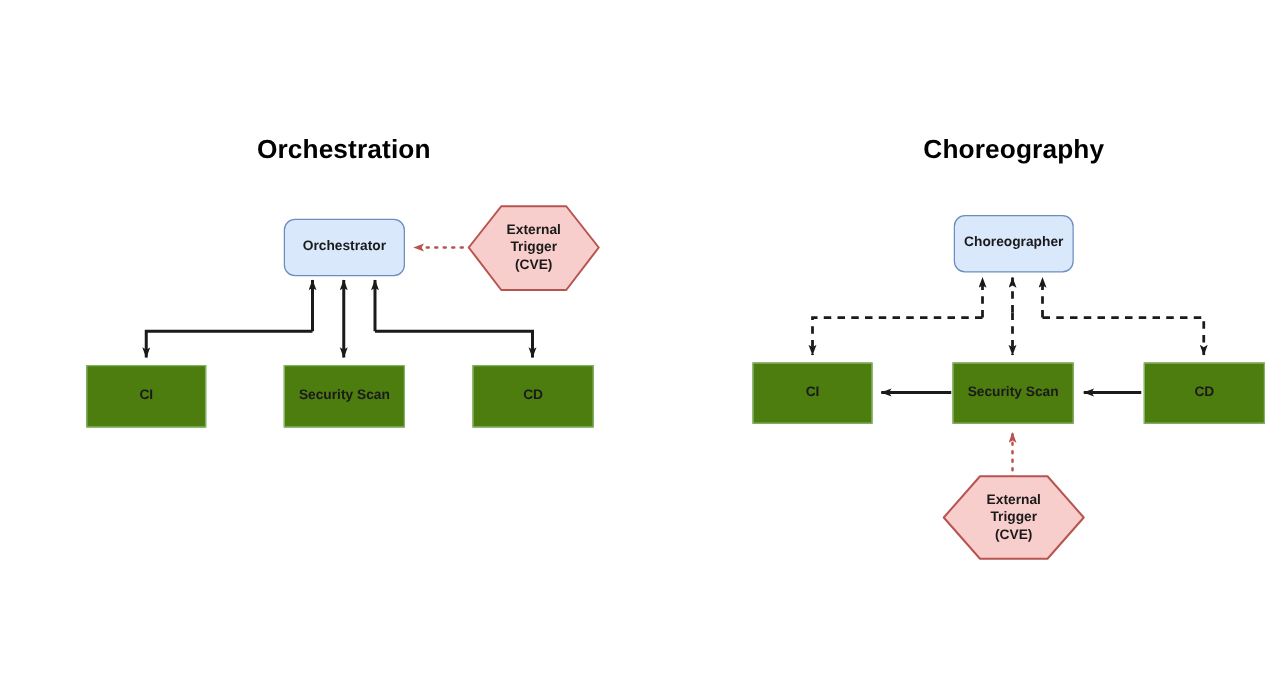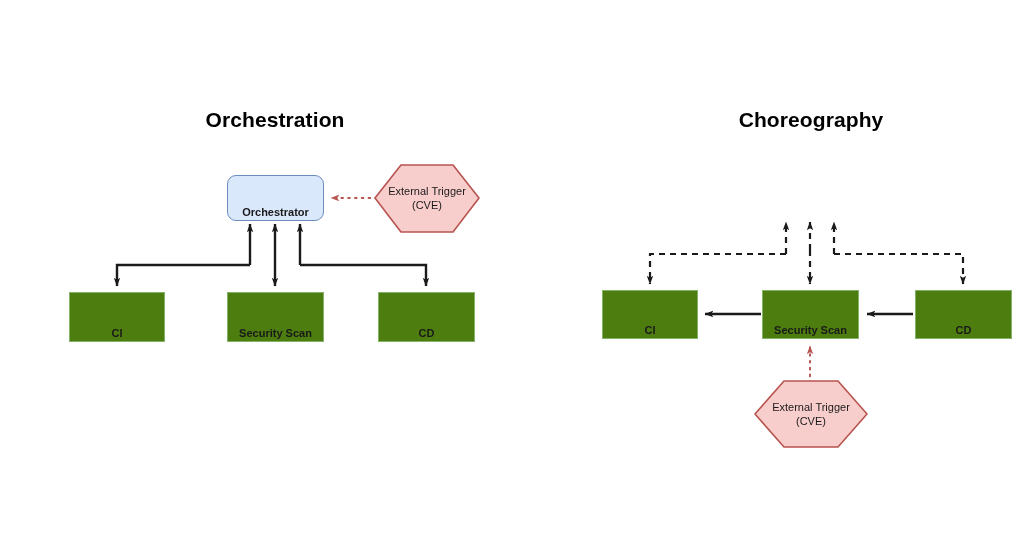--- a/index.html
+++ b/index.html
@@ -35,21 +35,21 @@
     font-weight: bold;
     color: #000000;
     letter-spacing: 0.1px;
     white-space: nowrap;
     text-align: center;
   }
   .node {
     position: absolute;
     box-sizing: border-box;
     display: flex;
-    align-items: flex-end;
+    align-items: center;
     justify-content: center;
     text-align: center;
     font-size: 11px;
     font-weight: bold;
     color: #1a1a1a;
     line-height: 1.25;
   }
   .node-process {
     background: #dae8fc;
     border: 1.3px solid #6c8ebf;
@@ -59,21 +59,21 @@
     background: #4d7c0f;
     border: 1.3px solid #82b366;
   }
   .node-hex-label {
     position: absolute;
     display: flex;
     align-items: center;
     justify-content: center;
     text-align: center;
     font-size: 11px;
-    font-weight: normal;
+    font-weight: bold;
     color: #1a1a1a;
     line-height: 1.3;
     pointer-events: none;
   }
 </style>
 </head>
 <body>
 
 <div id="canvas">
 
@@ -163,20 +163,23 @@
     <span>CD</span>
   </div>
 
   <div class="node-hex-label" style="left:355px; top:177px; width:80px; height:42px; flex-direction:column;">
     <span>External Trigger</span>
     <span>(CVE)</span>
   </div>
 
   <div class="panel-title" style="left:679px; top:108px; width:200px;text-align:center;">Choreography</div>
 
+  <div class="node node-process" style="left:731px; top:172px; width:96px; height:46px;">
+    <span>Choreographer</span>
+  </div>
 
   <div class="node node-stage" style="left:570px; top:290px; width:96px; height:49px;">
     <span>CI</span>
   </div>
 
   <div class="node node-stage" style="left:730px; top:290px; width:97px; height:49px;">
     <span>Security Scan</span>
   </div>
 
   <div class="node node-stage" style="left:883px; top:290px; width:97px; height:49px;">

